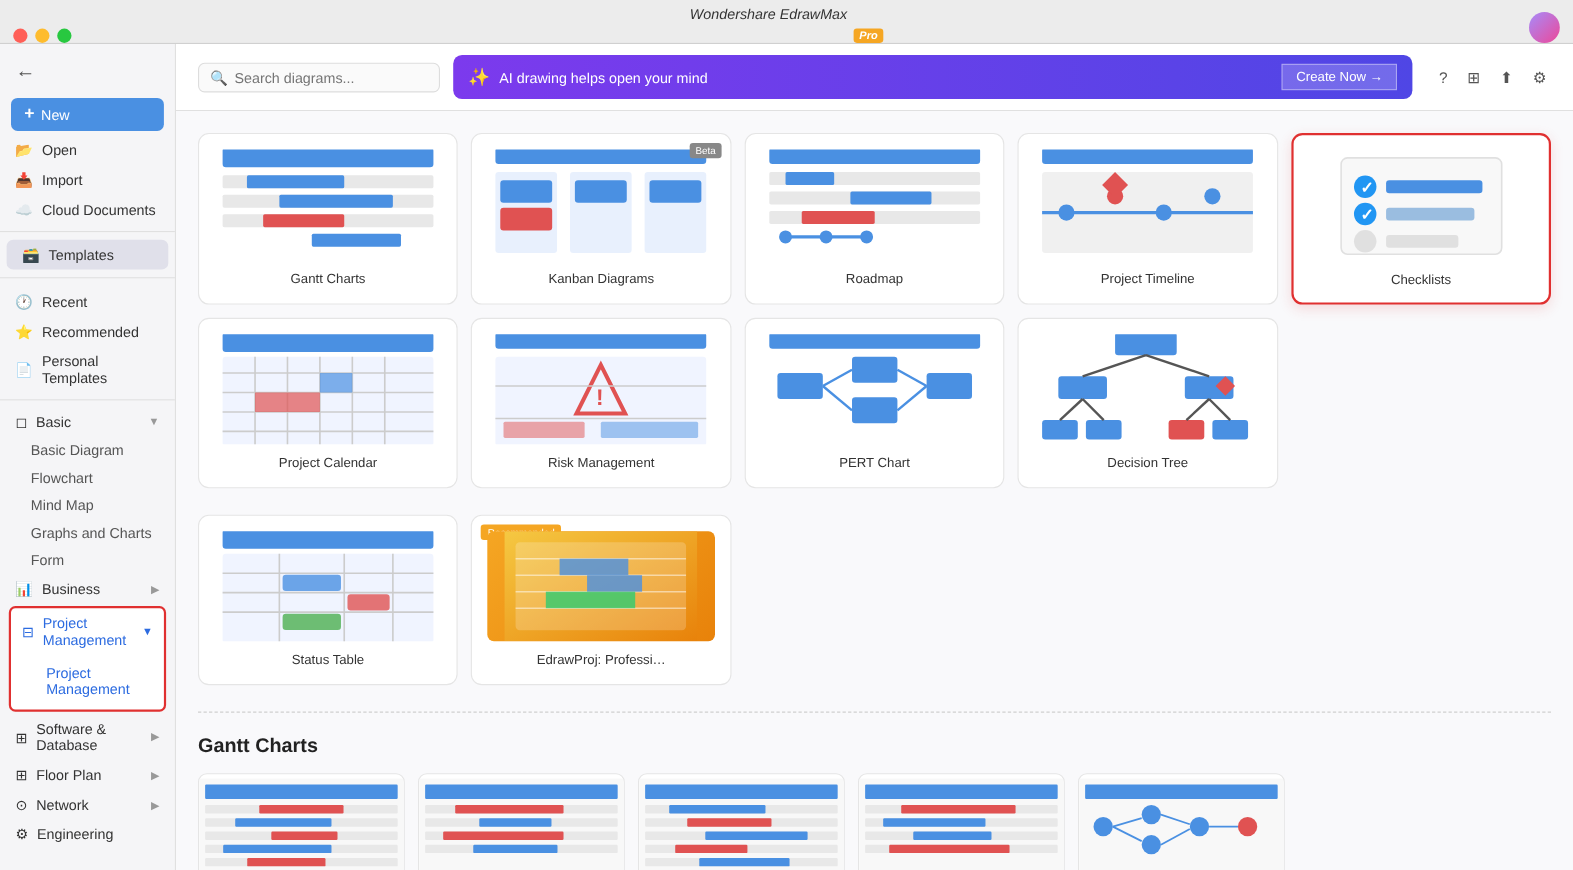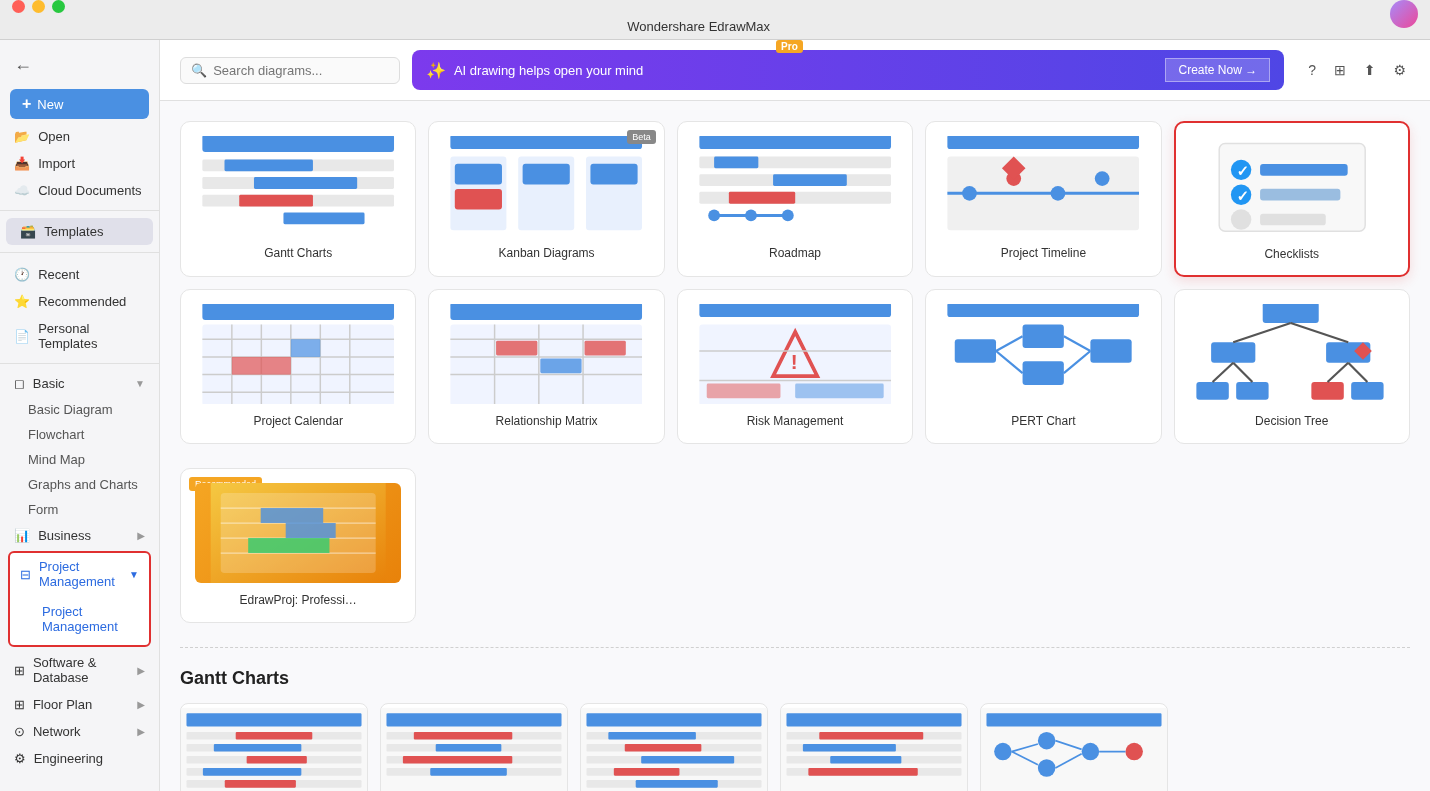--- a/index.html
+++ b/index.html
@@ -1,22 +1,22 @@
 <!DOCTYPE html>
 <html><head>
   <meta charset="utf-8">
   <style>
     * { box-sizing: border-box; margin: 0; padding: 0; }
     body { font-family: -apple-system, BlinkMacSystemFont, 'Segoe UI', sans-serif; background: #f0f0f5; width: 1430px; height: 791px; overflow: hidden; display: flex; }
 
     
     .titlebar {
       position: fixed; top: 0; left: 0; right: 0; height: 40px;
-      background: #ececec; display: flex; align-items: flex-start;
-      justify-content: center; z-index: 100; border-bottom: 1px solid #d0d0d0;
+      background: #ececec; display: flex; align-items: flex-end;
+      justify-content: center; z-index: 100; border-bottom: 1px solid #d0d0d0; font-style: italic;
     }
     .titlebar-controls { position: absolute; left: 12px; display: flex; gap: 7px; }
     .dot { width: 13px; height: 13px; border-radius: 50%; }
     .dot-red { background: #ff5f57; }
     .dot-yellow { background: #febc2e; }
     .dot-green { background: #28c840; }
     .titlebar-title { font-size: 13px; color: #333; display: flex; align-items: center; gap: 6px; }
     .pro-badge { background: #f5a623; color: white; font-size: 10px; padding: 1px 5px; border-radius: 3px; font-weight: 600; margin-top: 40px; }
     .titlebar-actions { position: absolute; right: 12px; display: flex; align-items: center; gap: 10px; }
     .avatar { width: 28px; height: 28px; border-radius: 50%; background: linear-gradient(135deg, #a78bfa, #ec4899); }
@@ -417,40 +417,20 @@
             <line x1="65" y1="20" x2="65" y2="75" stroke="#ccc" stroke-width="1"></line>
             <line x1="85" y1="20" x2="85" y2="75" stroke="#ccc" stroke-width="1"></line>
             <line x1="105" y1="20" x2="105" y2="75" stroke="#ccc" stroke-width="1"></line>
             <rect x="65" y="30" width="20" height="12" fill="#4a90e2" opacity="0.7"></rect>
             <rect x="25" y="42" width="40" height="12" fill="#e05252" opacity="0.7"></rect>
           </svg>
         </div>
         <div class="template-card-label">Project Calendar</div>
       </div>
 
-      <div class="template-card">
-        <div class="template-card-img">
-          <svg viewBox="0 0 140 80" xmlns="http://www.w3.org/2000/svg">
-            <rect x="5" y="5" width="130" height="12" rx="2" fill="#4a90e2"></rect>
-            <rect x="5" y="20" width="130" height="55" rx="2" fill="#f0f4ff"></rect>
-
-            <line x1="5" y1="30" x2="135" y2="30" stroke="#ccc" stroke-width="1"></line>
-            <line x1="5" y1="42" x2="135" y2="42" stroke="#ccc" stroke-width="1"></line>
-            <line x1="5" y1="54" x2="135" y2="54" stroke="#ccc" stroke-width="1"></line>
-            <line x1="35" y1="20" x2="35" y2="75" stroke="#ccc" stroke-width="1"></line>
-            <line x1="65" y1="20" x2="65" y2="75" stroke="#ccc" stroke-width="1"></line>
-            <line x1="95" y1="20" x2="95" y2="75" stroke="#ccc" stroke-width="1"></line>
-
-            <rect x="36" y="31" width="28" height="10" rx="1" fill="#e05252" opacity="0.8"></rect>
-            <rect x="66" y="43" width="28" height="10" rx="1" fill="#4a90e2" opacity="0.8"></rect>
-            <rect x="96" y="31" width="28" height="10" rx="1" fill="#e05252" opacity="0.8"></rect>
-          </svg>
-        </div>
-        <div class="template-card-label">Relationship Matrix</div>
-      </div>
 
       <div class="template-card">
         <div class="template-card-img">
           <svg viewBox="0 0 140 80" xmlns="http://www.w3.org/2000/svg">
             <rect x="5" y="5" width="130" height="10" rx="2" fill="#4a90e2"></rect>
             <rect x="5" y="20" width="130" height="55" rx="2" fill="#f0f4ff"></rect>
 
             <polygon points="70,25 85,55 55,55" fill="none" stroke="#e05252" stroke-width="2.5"></polygon>
             <text x="67" y="50" fill="#e05252" font-size="14" font-weight="bold">!</text>
 
@@ -506,20 +486,38 @@
             <polygon points="118,32 124,38 118,44 112,38" fill="#e05252"></polygon>
           </svg>
         </div>
         <div class="template-card-label">Decision Tree</div>
       </div>
 
     </div>
 
     <div style="display:grid; grid-template-columns: repeat(5,1fr); gap:12px; margin-bottom:24px;">
 
+      <div class="template-card">
+        <div class="template-card-img">
+          <svg viewBox="0 0 140 80" xmlns="http://www.w3.org/2000/svg">
+            <rect x="5" y="5" width="130" height="12" rx="2" fill="#4a90e2"></rect>
+            <rect x="5" y="20" width="130" height="55" rx="2" fill="#f0f4ff"></rect>
+            <line x1="5" y1="32" x2="135" y2="32" stroke="#ccc" stroke-width="1"></line>
+            <line x1="5" y1="44" x2="135" y2="44" stroke="#ccc" stroke-width="1"></line>
+            <line x1="5" y1="56" x2="135" y2="56" stroke="#ccc" stroke-width="1"></line>
+            <line x1="40" y1="20" x2="40" y2="75" stroke="#ccc" stroke-width="1"></line>
+            <line x1="80" y1="20" x2="80" y2="75" stroke="#ccc" stroke-width="1"></line>
+            <line x1="110" y1="20" x2="110" y2="75" stroke="#ccc" stroke-width="1"></line>
+            <rect x="42" y="33" width="36" height="10" rx="2" fill="#4a90e2" opacity="0.8"></rect>
+            <rect x="82" y="45" width="26" height="10" rx="2" fill="#e05252" opacity="0.8"></rect>
+            <rect x="42" y="57" width="36" height="10" rx="2" fill="#4caf50" opacity="0.8"></rect>
+          </svg>
+        </div>
+        <div class="template-card-label">Status Table</div>
+      </div>
 
 
       <div class="template-card">
         <div class="recommended-badge">Recommended</div>
         <div class="template-card-img" style="background: linear-gradient(135deg, #f5a623, #e8820a); border-radius:6px; position:relative;">
           <svg viewBox="0 0 140 80" xmlns="http://www.w3.org/2000/svg" style="width:100%;height:100%;">
             <rect width="140" height="80" fill="url(#goldgrad)"></rect>
             <defs>
               <linearGradient id="goldgrad" x1="0" y1="0" x2="1" y2="1">
                 <stop offset="0%" stop-color="#f5c842"></stop>

